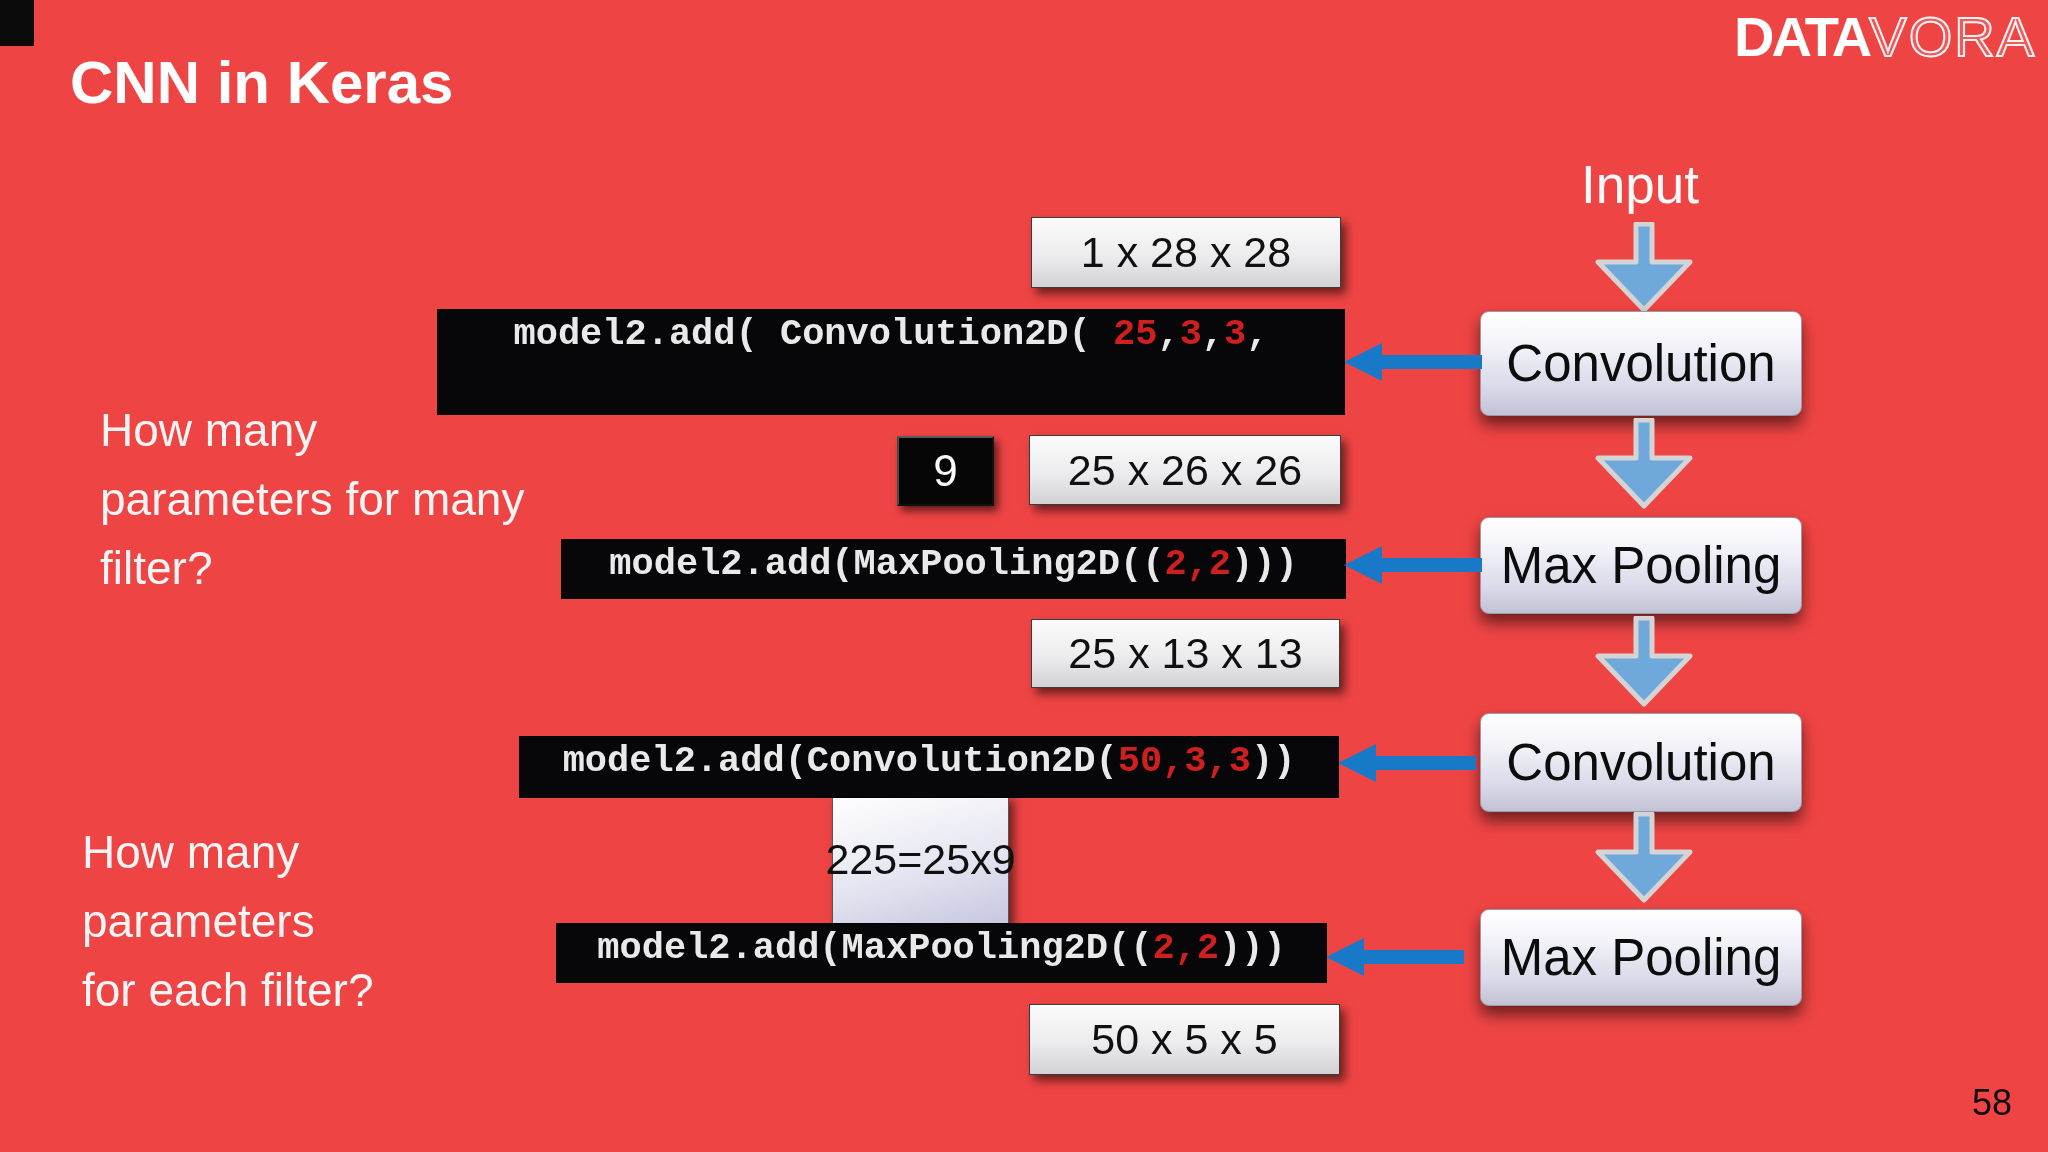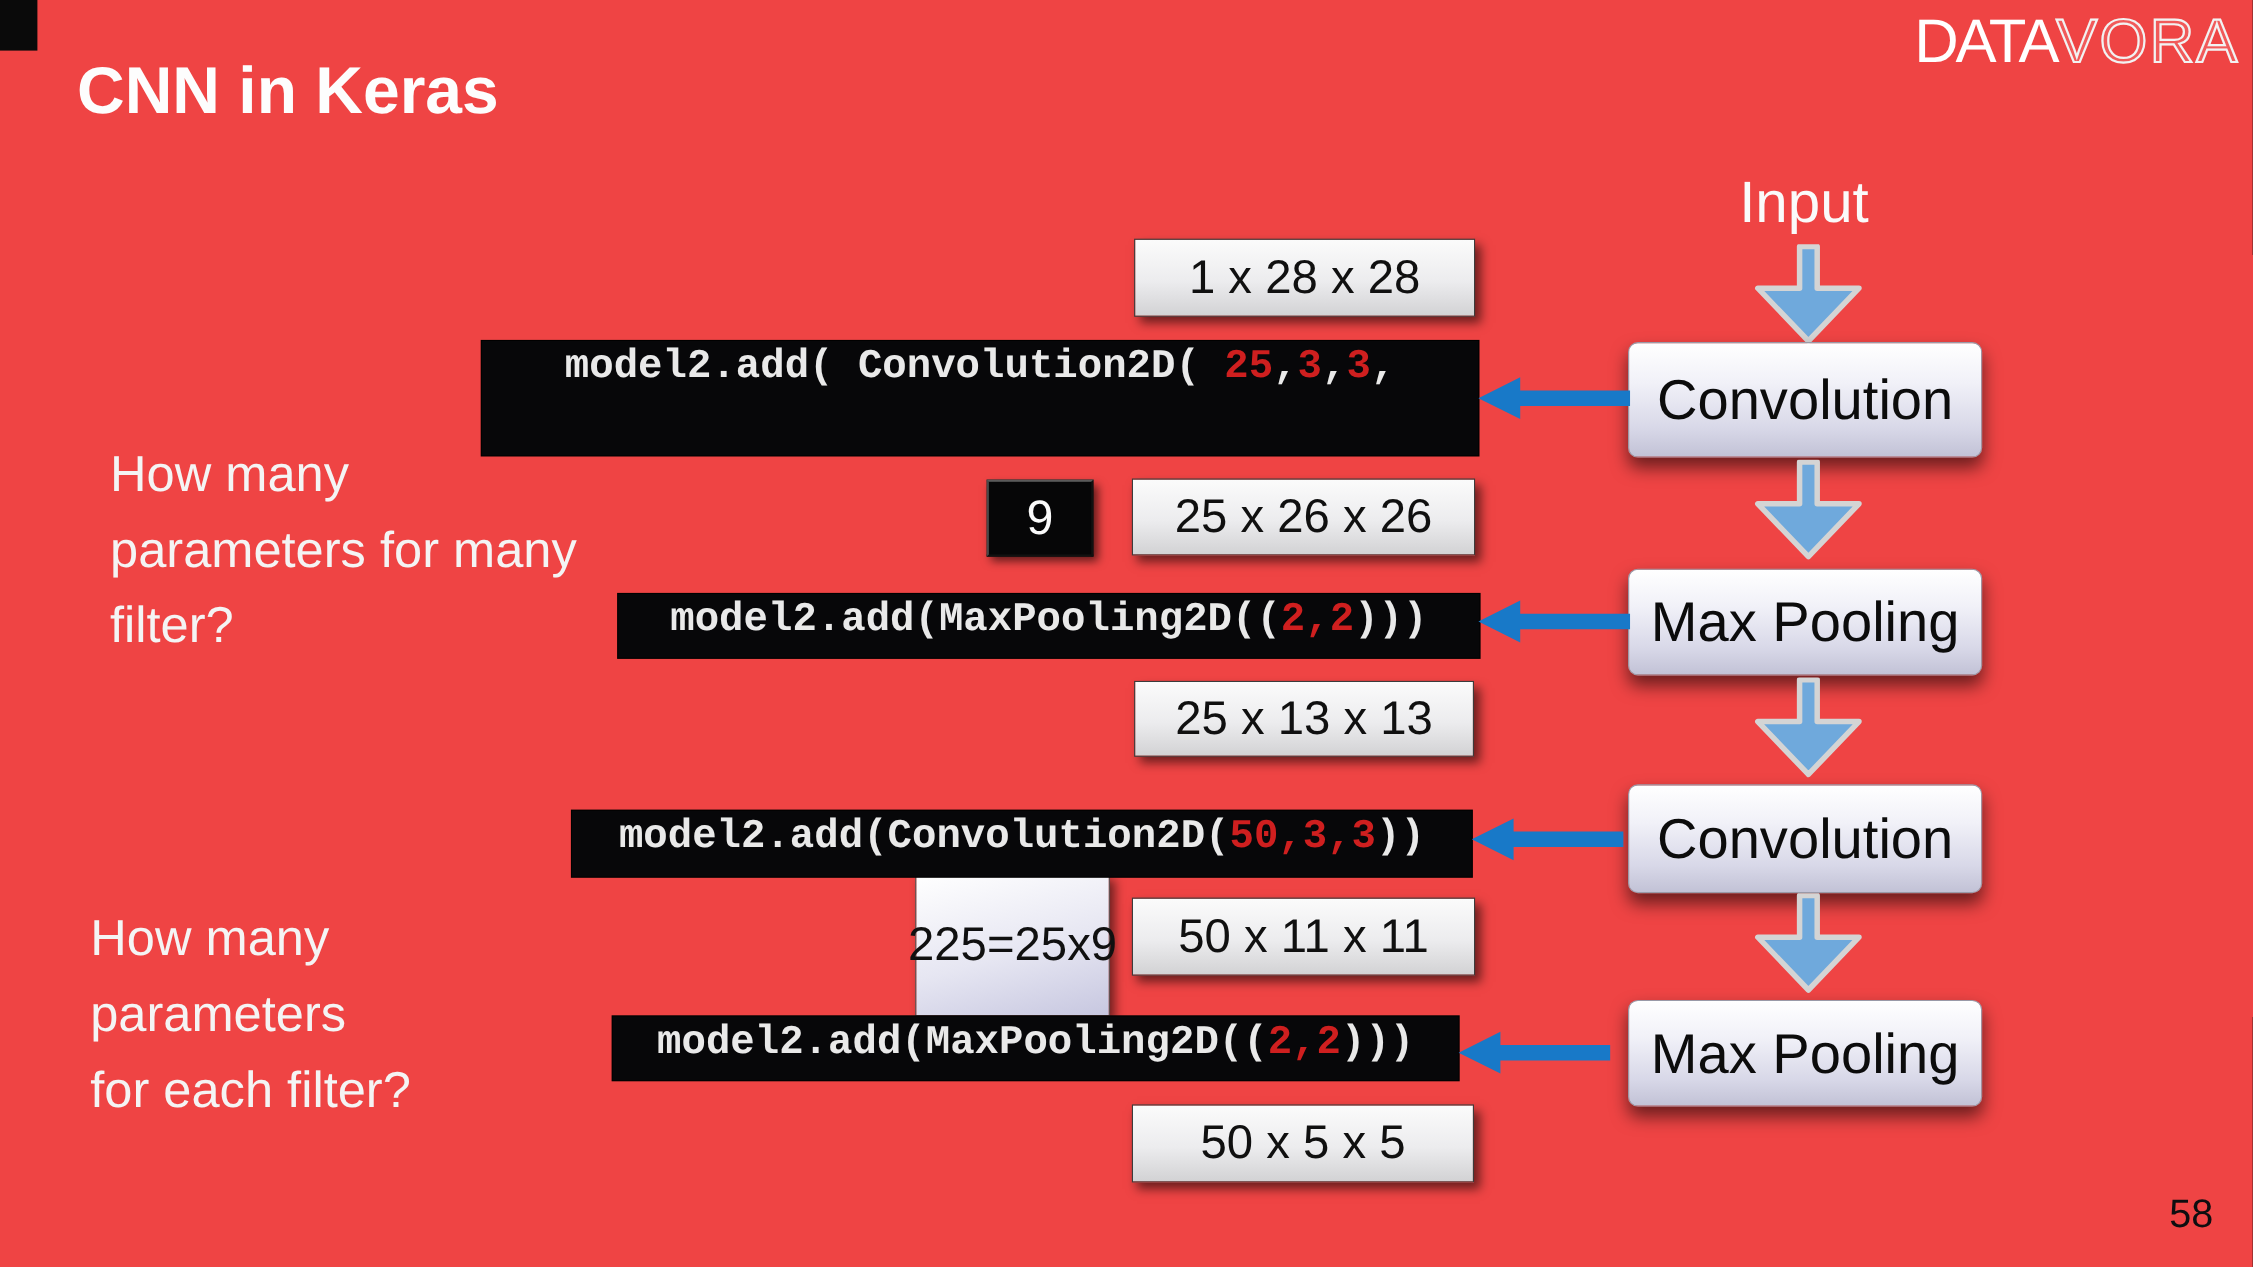--- a/index.html
+++ b/index.html
@@ -7,21 +7,21 @@
     position:relative;width:2048px;height:1152px;overflow:hidden;
     background:#ef4444;
     font-family:"Liberation Sans", sans-serif;
   }
   .corner-patch{position:absolute;left:0;top:0;width:34px;height:46px;background:#0a0a0a;}
   .title{
     position:absolute;left:70px;top:48px;
     font-size:60px;font-weight:bold;color:#fdfdfd;letter-spacing:0px;
   }
   .logo{position:absolute;right:12px;top:4px;font-size:56px;color:#fff;white-space:nowrap;}
-  .logo .logo-bold{font-weight:400;letter-spacing:-3px;}
+  .logo .logo-bold{font-weight:700;letter-spacing:-3px;}
   .logo .logo-outline{
     font-weight:200;letter-spacing:2px;color:rgba(255,255,255,0.12);
     -webkit-text-stroke:2px #f2f2f2;
   }
   .question{position:absolute;color:#f4f4f4;font-size:46px;line-height:69px;font-weight:400;}
   .q1{left:100px;top:396px;}
   .q2{left:82px;top:818px;}
 
   .code{
     position:absolute;background:#070709;
@@ -88,21 +88,20 @@
   </div>
   <div class="question q2">
     <div>How many</div>
     <div>parameters</div>
     <div>for each filter?</div>
   </div>
 
   <div class="dimbox" style="left:1031px;top:217px;width:308px;height:69px;">1 x 28 x 28</div>
   <div class="dimbox" style="left:1029px;top:435px;width:310px;height:68px;text-align:center;">25 x 26 x 26</div>
   <div class="dimbox" style="left:1031px;top:619px;width:307px;height:67px;">25 x 13 x 13</div>
-  <div class="dimbox" style="left:1029px;top:816px;width:310px;height:69px;">50 x 11 x 11</div>
   <div class="dimbox" style="left:1029px;top:1004px;width:309px;height:69px;">50 x 5 x 5</div>
 
   <div class="ninebox" style="left:897px;top:436px;width:93px;height:66px;">9</div>
   <div class="calcbox" style="left:832px;top:794px;width:175px;height:128px;">
     <div>225=</div>
     <div>25x9</div>
   </div>
 
   <div class="code" style="left:438px;top:310px;width:906px;height:104px;">
     <div class="cl"><span class="seg-w">model2.add( Convolution2D( </span><span class="seg-r">25</span><span class="seg-w">,</span><span class="seg-r">3</span><span class="seg-w">,</span><span class="seg-r">3</span><span class="seg-w">,</span></div>

